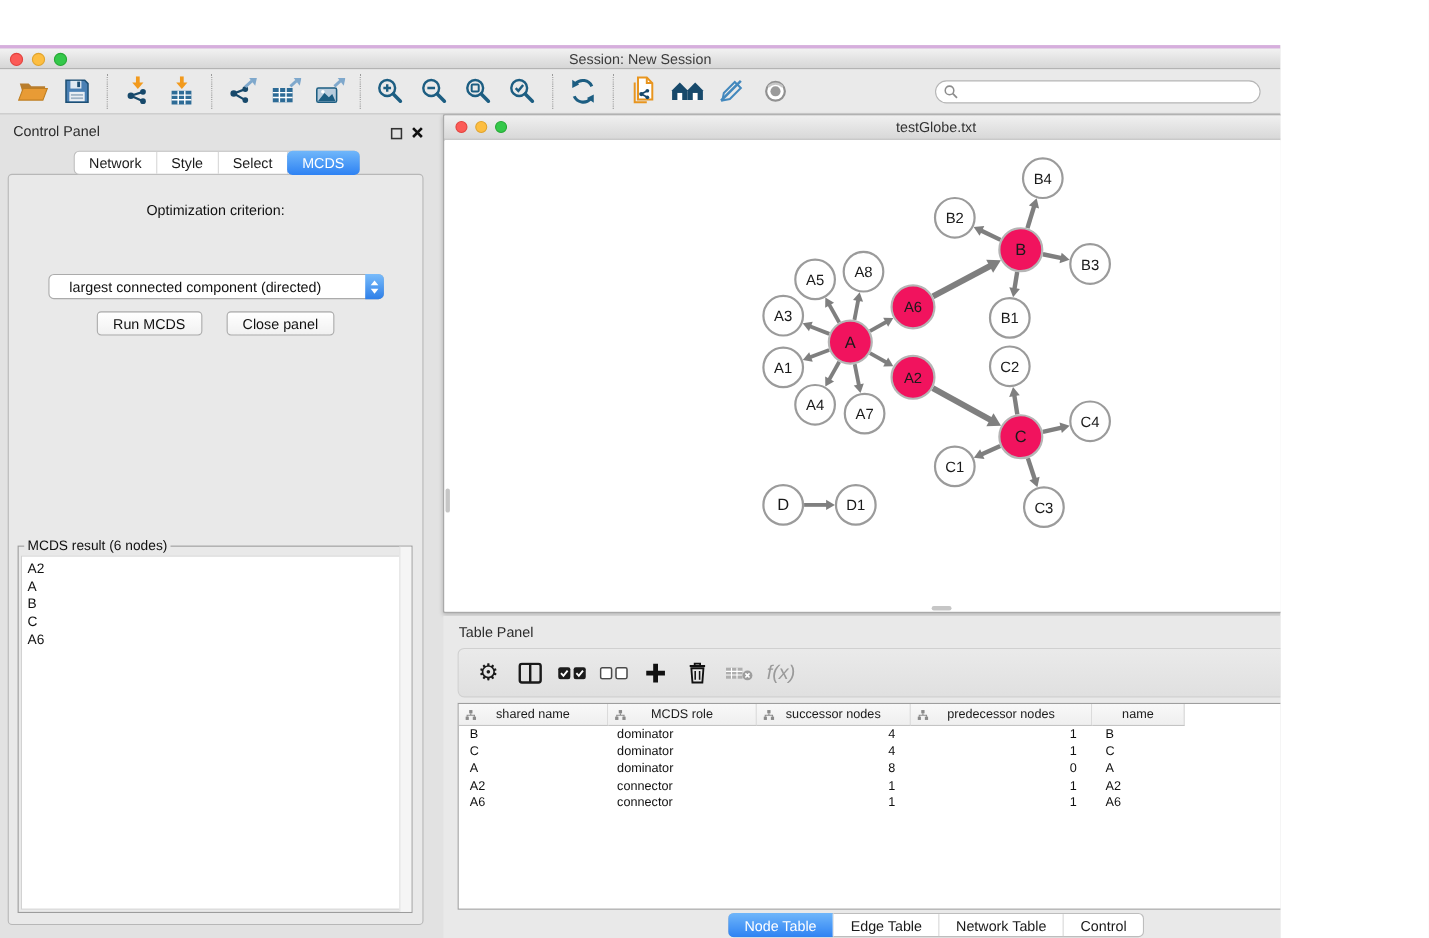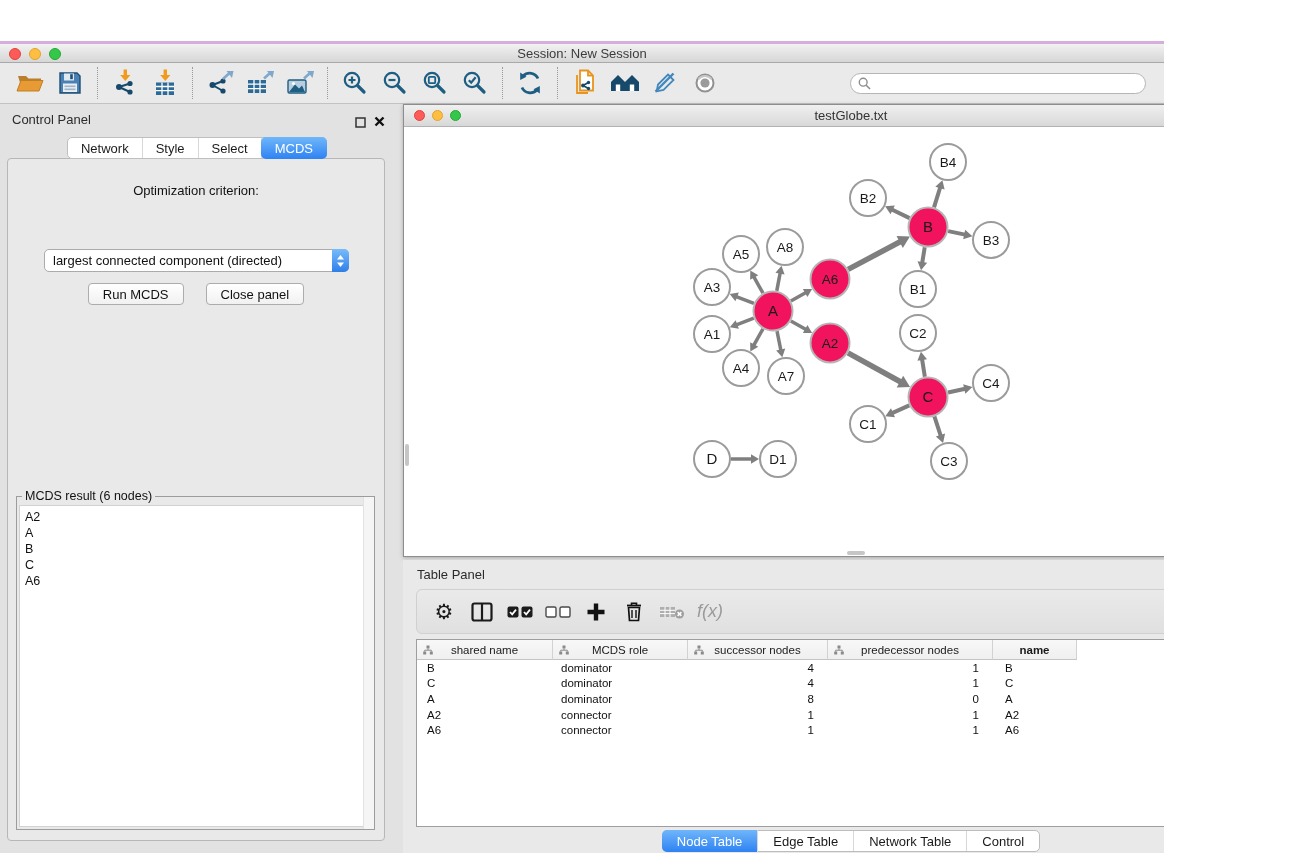--- a/index.html
+++ b/index.html
@@ -32,21 +32,21 @@
   .cp-float { position:absolute; right:24px; top:7px; }
   .cp-close { position:absolute; right:5px; top:6px; }
   .cp-tabs { position:absolute; top:30px; left:0; width:100%; display:flex; justify-content:center; z-index:2; }
   .tabgroup { display:flex; background:#fff; border:1px solid #bfbfbf; border-radius:5px; height:22px; }
   .cp-tab { padding:0 13px; font-size:13px; color:#1c1c1c; display:flex; align-items:center; border-right:1px solid #d8d8d8; cursor:default; }
   .cp-tab:last-child { border-right:none; }
   .cp-tab.active { background:linear-gradient(#70b7fa,#2e82f3); color:#fff; border-radius:5px; margin:-1px; border-right:none; padding:0 14px; }
   .cp-body { position:absolute; top:51px; left:3px; right:5px; bottom:7px; background:#e9e9e9; border:1px solid #b7b7b7; border-radius:4px; }
   .opt-label { text-align:center; margin-top:24px; font-size:13px; color:#111; }
   .selectbox { position:absolute; left:36px; right:35px; top:90px; height:23px; background:#fff; border:1px solid #ababab; border-radius:5px;
-    font-size:13px; color:#111; display:flex; align-items:center; padding-left:8px; }
+    font-size:13px; color:#111; display:flex; align-items:center; padding-left:18px; }
   .select-stepper { position:absolute; right:-1px; top:-1px; width:17px; height:23px; border-radius:0 5px 5px 0;
     background:linear-gradient(#79bcfb,#2e7fe8); display:flex; align-items:center; justify-content:center; }
   .btn-row { position:absolute; top:124px; width:100%; display:flex; justify-content:center; gap:22px; }
   .pushbtn { background:linear-gradient(#ffffff,#f1f1f1); border:1px solid #acacac; border-radius:4px; font-size:13px; color:#111;
     height:22px; padding:0 14px; font-family:"Liberation Sans", sans-serif; }
   .mcds-box { position:absolute; left:8px; right:9px; top:337px; bottom:10px; border:1px solid #9c9c9c; }
   .mcds-legend { position:absolute; top:-8px; left:5px; background:#e9e9e9; padding:0 3px; font-size:12.5px; color:#111; }
   .mcds-list { position:absolute; left:2px; right:2px; top:8px; bottom:2px; background:#fff; border:1px solid #d2d2d2; overflow:hidden; }
   .mcds-item { font-size:12.5px; color:#111; line-height:16px; padding-left:5px; }
   .mcds-item:first-child { padding-top:3px; }
@@ -578,21 +578,21 @@
           </div>
           <div class="th" style="width: 165px;">
             <svg class="tree-ic" width="10" height="10" viewBox="0 0 10 10">
               <rect x="3.5" y="0.5" width="3" height="3" fill="#8a8a8a"></rect>
               <rect x="0.2" y="6.5" width="3" height="3" fill="#8a8a8a"></rect>
               <rect x="6.8" y="6.5" width="3" height="3" fill="#8a8a8a"></rect>
               <path d="M5 3.5 V5.2 M1.7 6.5 V5.2 H8.3 V6.5" fill="none" stroke="#8a8a8a" stroke-width="1"></path>
             </svg>
             <span>predecessor nodes</span>
           </div>
-          <div class="th" style="width: 84px; font-weight: bold;">
+          <div class="th" style="width: 84px;">
             <span>name</span>
           </div>
         </div>
       <div id="table-body">
           <div class="trow">
             <div class="td" style="width: 136px; text-align: left; padding: 0px 0px 0px 10px;">B</div>
             <div class="td" style="width: 135px; text-align: left; padding: 0px 0px 0px 8px;">dominator</div>
             <div class="td" style="width: 140px; text-align: right; padding: 0px 14px 0px 0px;">4</div>
             <div class="td" style="width: 165px; text-align: right; padding: 0px 14px 0px 0px;">1</div>
             <div class="td" style="width: 84px; text-align: left; padding: 0px 0px 0px 12px;">B</div>

